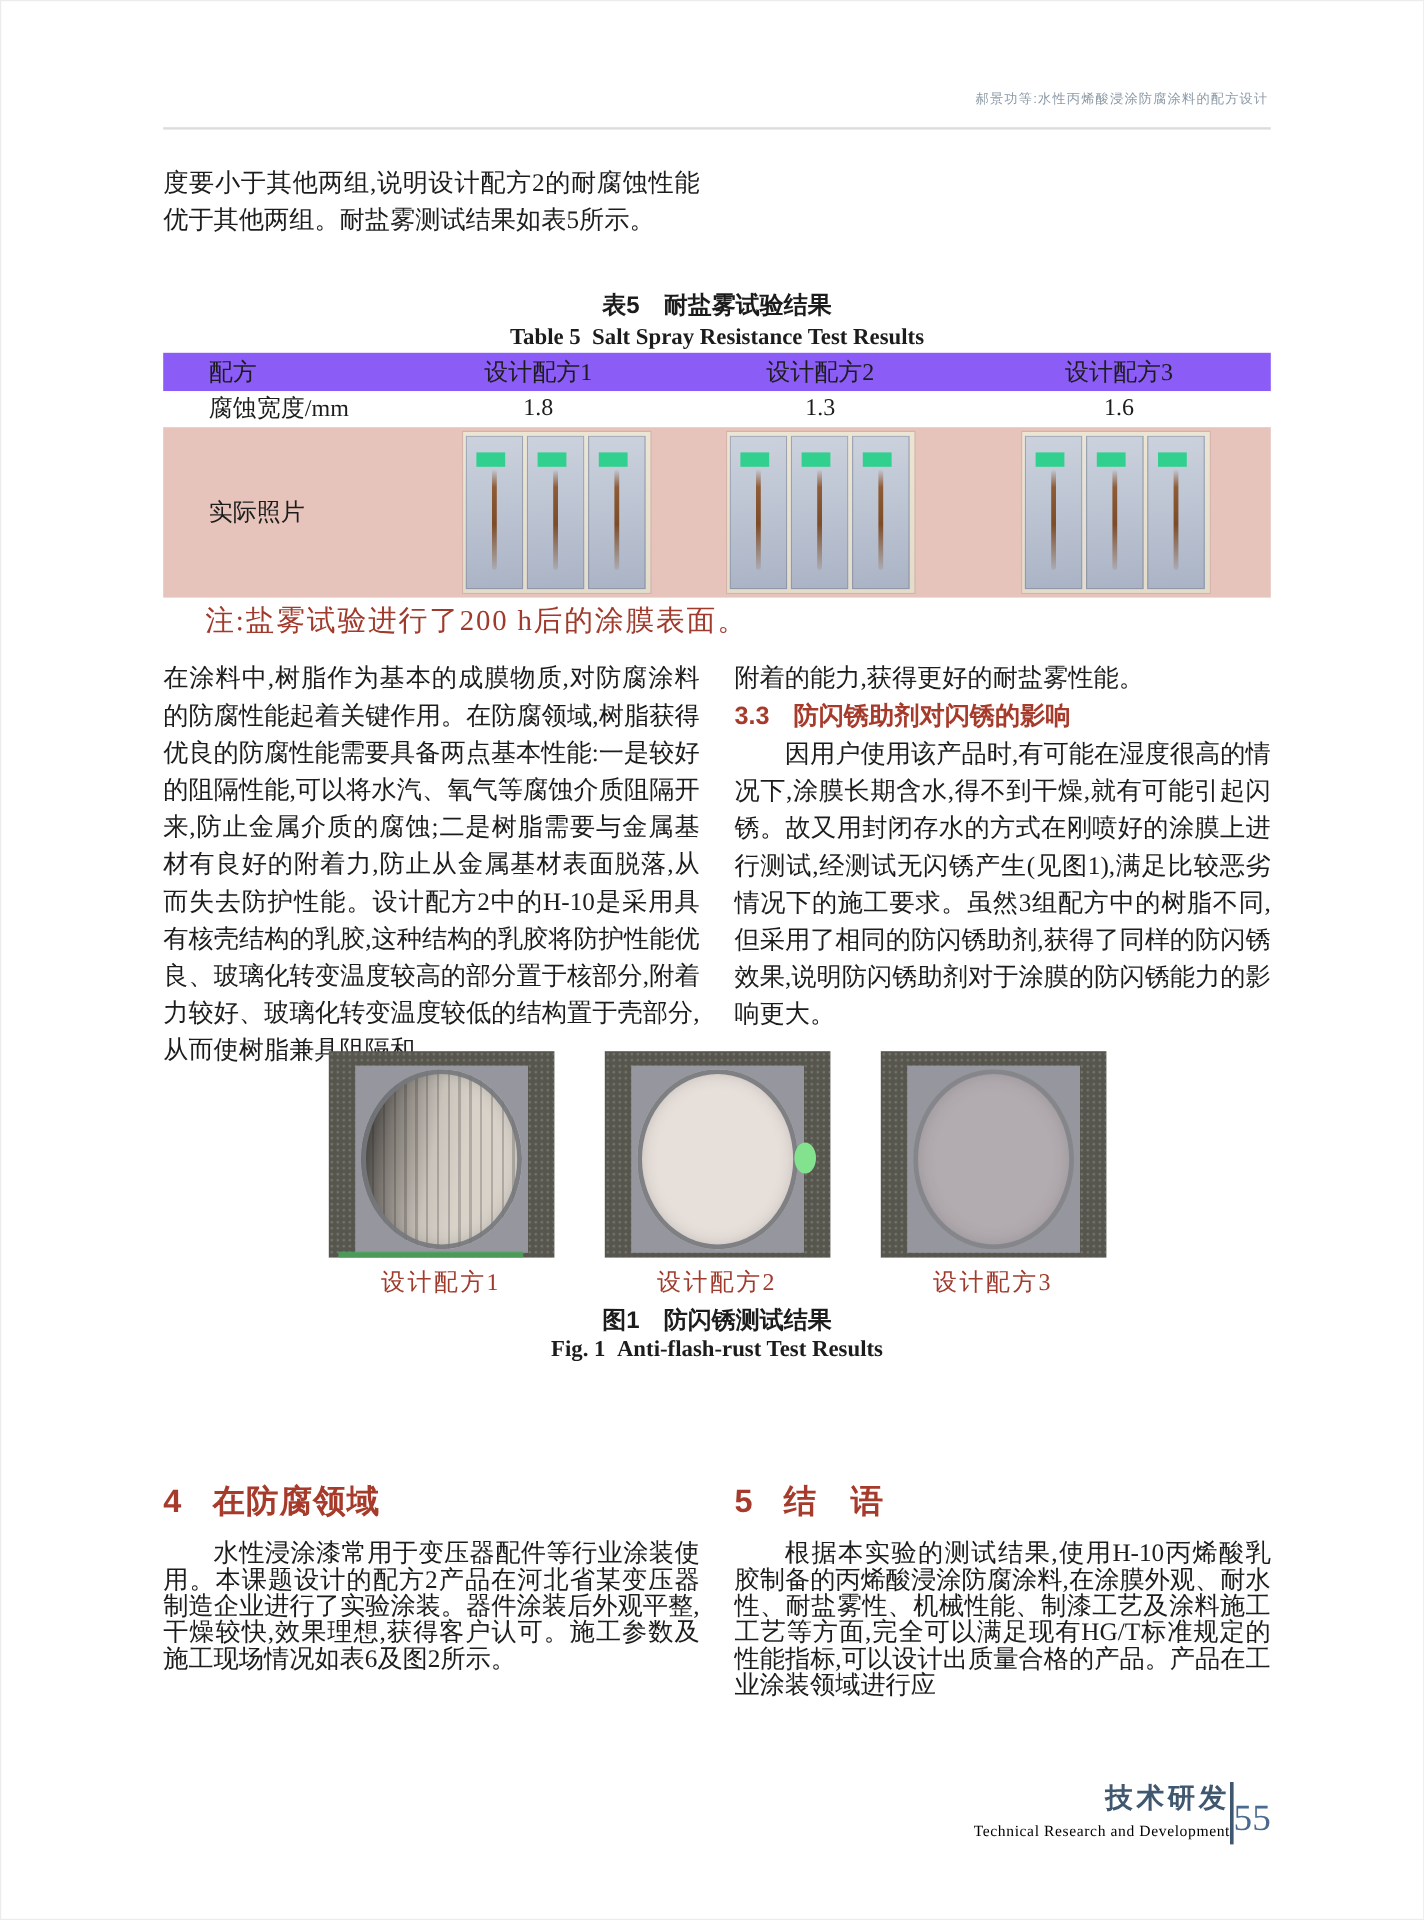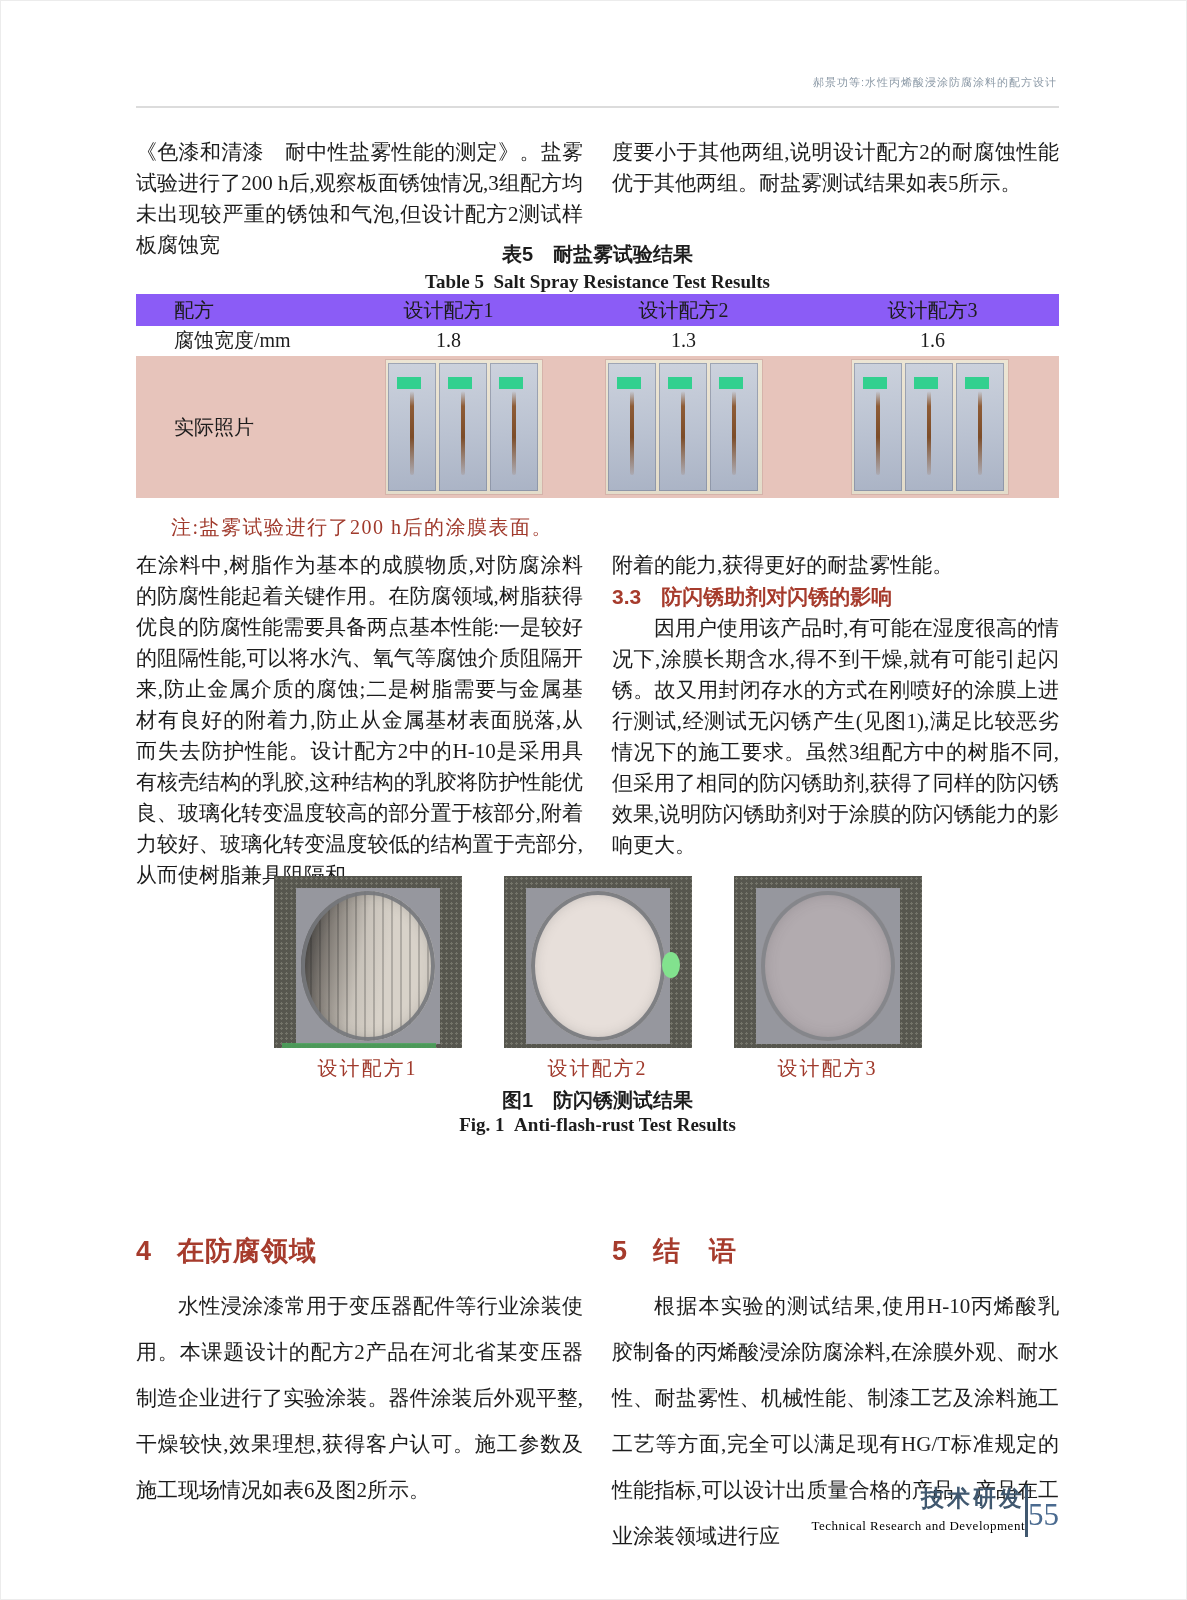--- a/index.html
+++ b/index.html
@@ -41,21 +41,21 @@
     background:linear-gradient(180deg,#ece5d4 0%,#e3dcca 100%); box-shadow:0 0 0 1px rgba(180,150,140,.35); }
   .pg1 { left:250px; } .pg2 { left:470px; } .pg3 { left:716px; }
   .panel { position:absolute; top:3px; width:48px; height:128px;
     background:linear-gradient(175deg,#ccd2dd 0%,#bac2d1 55%,#aab3c5 100%);
     box-shadow:inset 0 0 0 1px rgba(120,128,145,.55); }
   .panel.p1 { left:2px; } .panel.p2 { left:53px; } .panel.p3 { left:104px; }
   .chip { position:absolute; top:14px; left:9px; width:24px; height:12px; background:#32d08f; }
   .rust { position:absolute; top:28px; left:22px; width:4px; height:84px; border-radius:2px;
     background:linear-gradient(180deg, rgba(150,97,60,0) 0%, #8e5c36 18%, #7c4c28 55%, rgba(150,97,60,.15) 100%); }
 
-  .note { position:absolute; top:513px; left:170px; font-size:20px; color:#a03a2c; letter-spacing:1.5px; }
+  .note { position:absolute; top:500px; left:170px; font-size:24px; color:#a03a2c; letter-spacing:1.5px; }
 
   .bodycols { top:549px; }
   .sub33 { margin:1px 0; font-family:"Liberation Sans","DejaVu Sans",sans-serif; font-weight:bold;
     font-size:21px; color:#a63b2c; line-height:30px; }
   .sub33 .num { margin-right:20px; }
 
   
   .figrow { position:absolute; top:875px; left:135px; width:923px; display:flex; justify-content:center; gap:42px; }
   .figphoto { width:188px; height:172px; position:relative; overflow:hidden;
     background-color:#56564e;
@@ -79,41 +79,40 @@
   .figtitle-zh { position:absolute; top:1086px; left:135px; width:923px; text-align:center;
     font-family:"Liberation Sans","DejaVu Sans",sans-serif; font-weight:bold; font-size:20px; }
   .figtitle-en { position:absolute; top:1113px; left:135px; width:923px; text-align:center;
     font-weight:bold; font-size:19px; }
 
   
   .sections { top:1232px; }
   h2.sec { margin:0; font-family:"Liberation Sans","DejaVu Sans",sans-serif; font-weight:bold;
     font-size:27px; color:#a63b2c; letter-spacing:1px; }
   h2.sec .num { margin-right:26px; letter-spacing:0; }
-  .sections p.just { margin-top:14px; line-height:46px; }
+  .sections p.just { margin-top:14px; line-height:22px; }
 
   
   .footer { position:absolute; top:1482px; right:127px; display:flex; align-items:flex-start; }
   .f-labels { text-align:right; }
   .f-zh { font-family:"Liberation Sans","DejaVu Sans",sans-serif; font-weight:bold; font-size:23px;
     color:#40586f; letter-spacing:3px; }
   .f-en { font-size:13px; color:#000000; margin-top:4px; letter-spacing:.5px; }
   .f-bar { width:3px; height:52px; background:#40586f; margin-top:2px; }
   .f-num { font-size:31px; color:#4a6a8f; margin-top:14px;text-align:center; }
 </style>
 </head>
 <body>
 
 <div class="page">
 
   <div class="running-head">郝景功等:水性丙烯酸浸涂防腐涂料的配方设计</div>
   <div class="head-rule"></div>
 
   <div class="cols intro">
-    <p class="col just">《色漆和清漆　耐中性盐雾性能的测定》。盐雾试验进行了200 h后,观察板面锈蚀情况,3组配方均未出现较严重的锈蚀和气泡,但设计配方2测试样板腐蚀宽</p>
     <p class="col just">度要小于其他两组,说明设计配方2的耐腐蚀性能优于其他两组。耐盐雾测试结果如表5所示。</p>
   </div>
 
   <div class="tbl-title">
     <div class="zh">表5　耐盐雾试验结果</div>
     <div class="en">Table 5 Salt Spray Resistance Test Results</div>
   </div>
 
   <div class="table5">
     <div class="trow thead">

